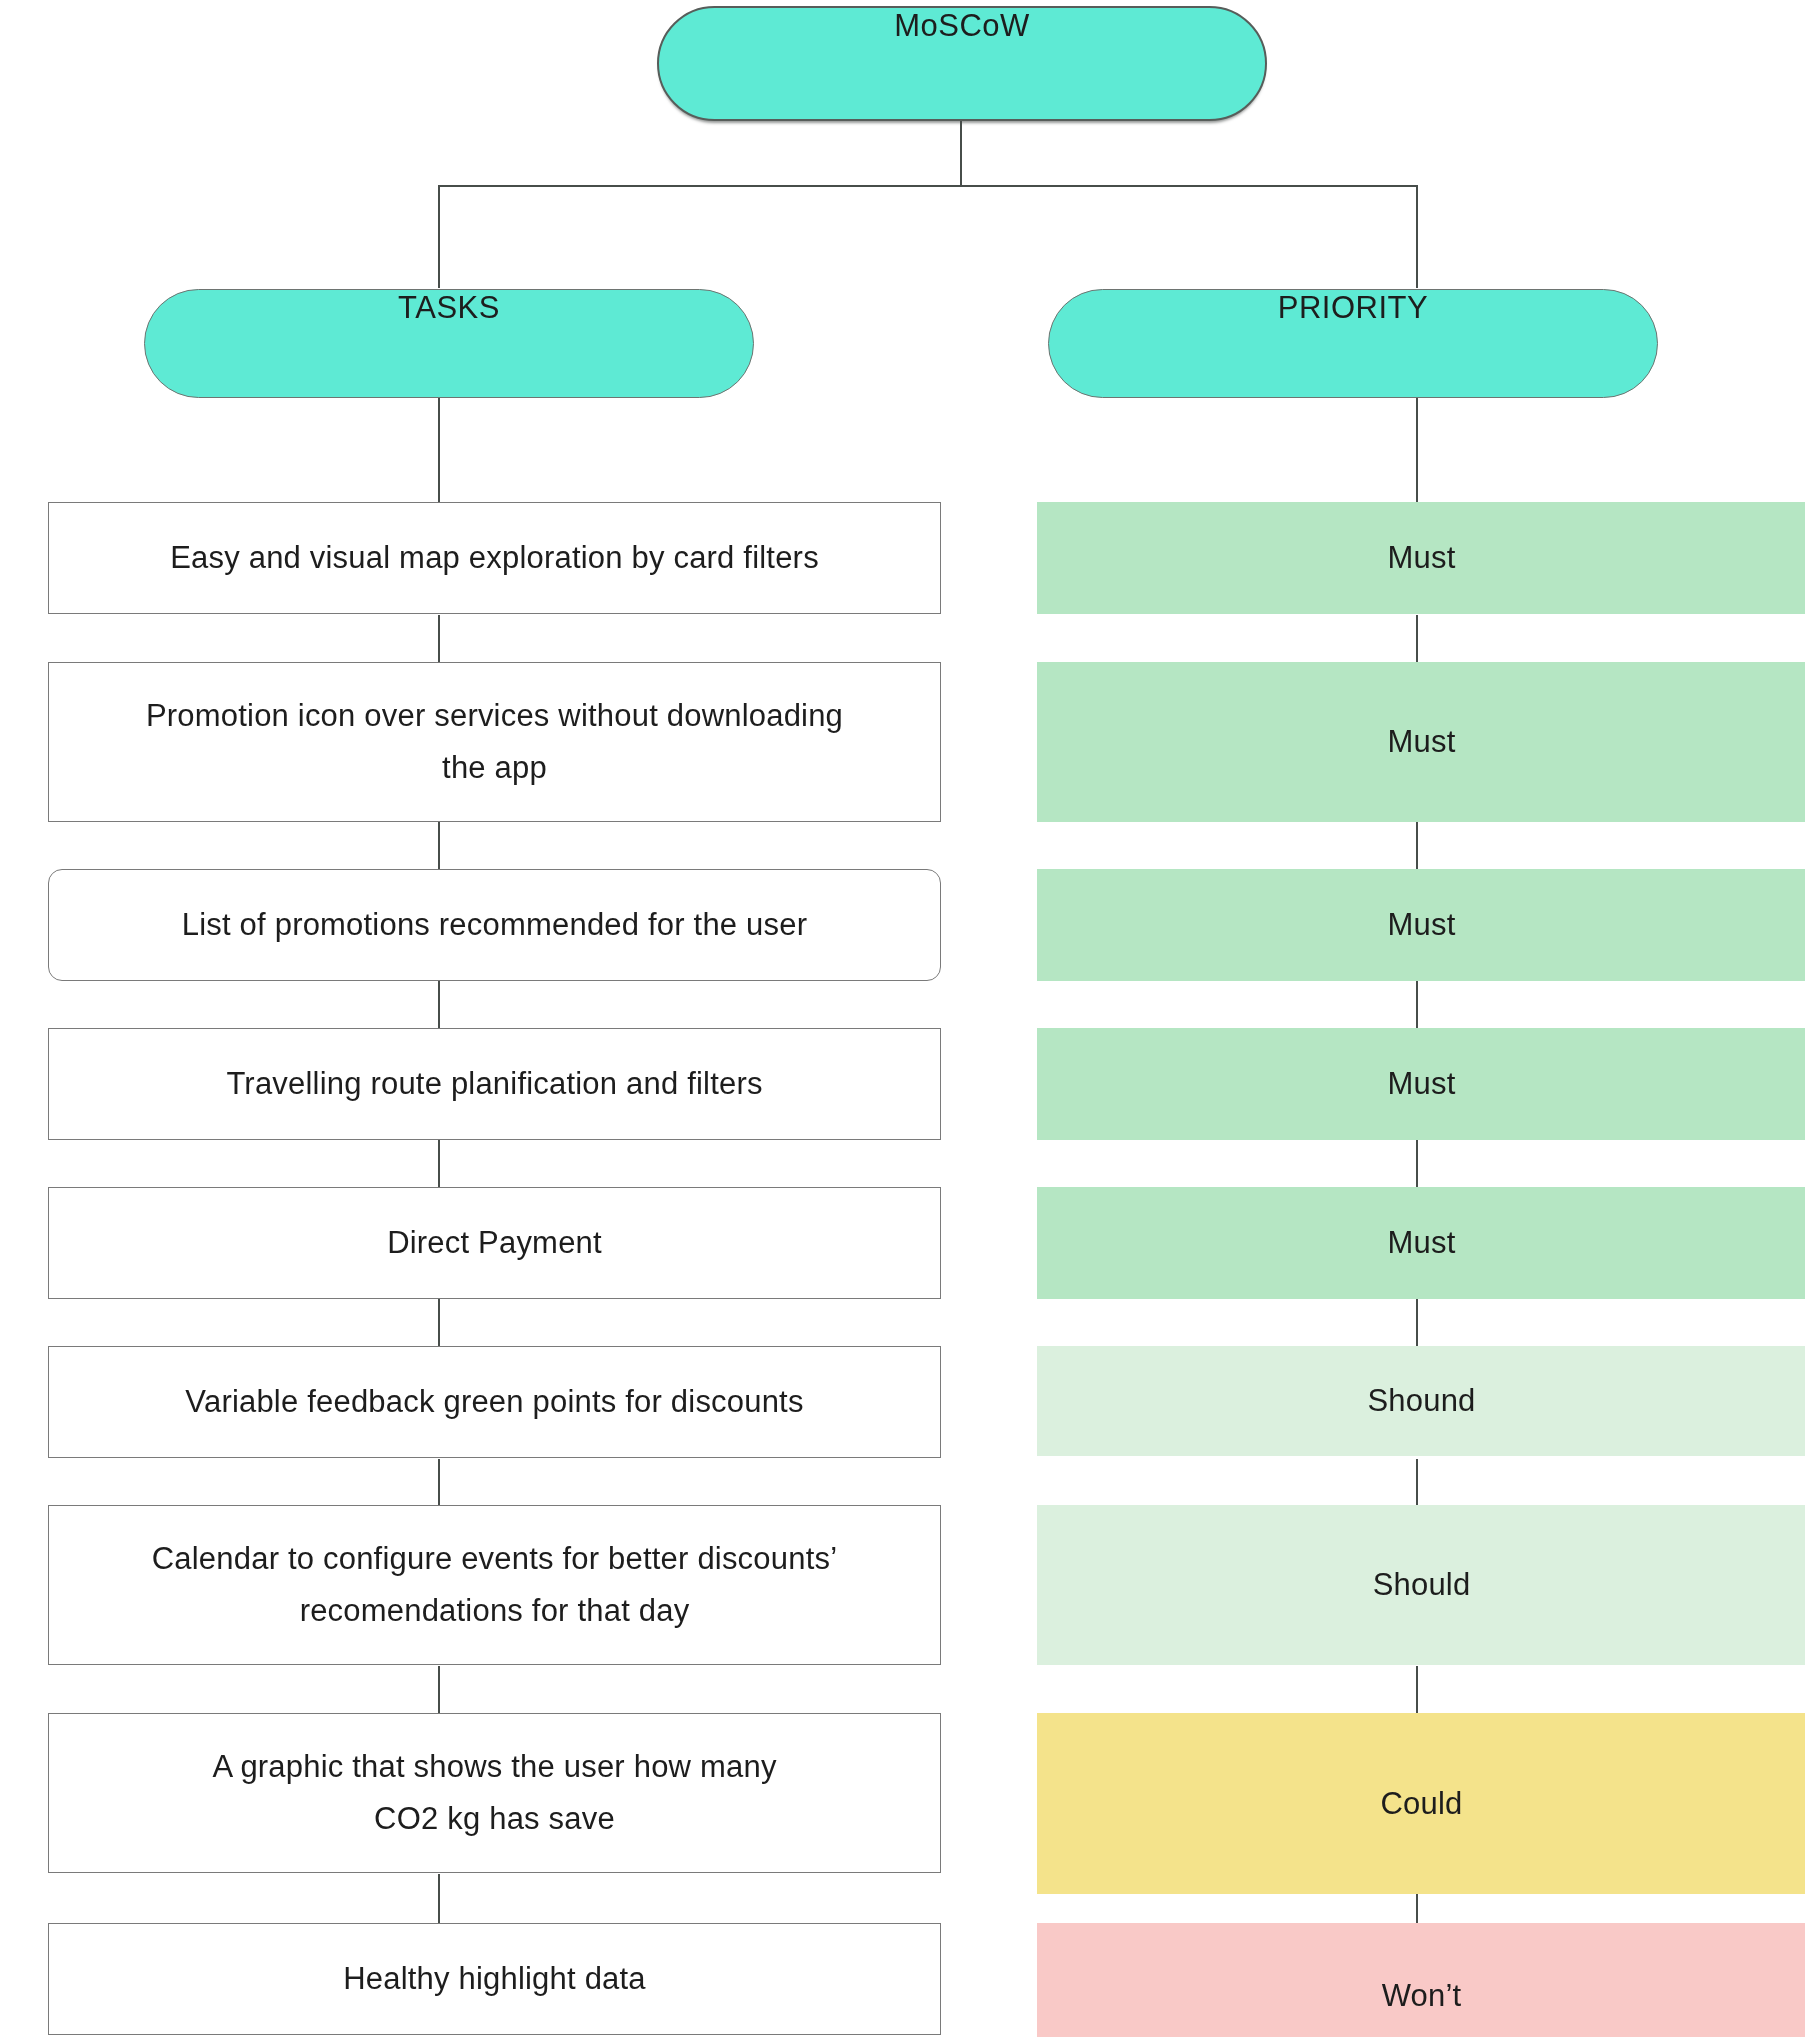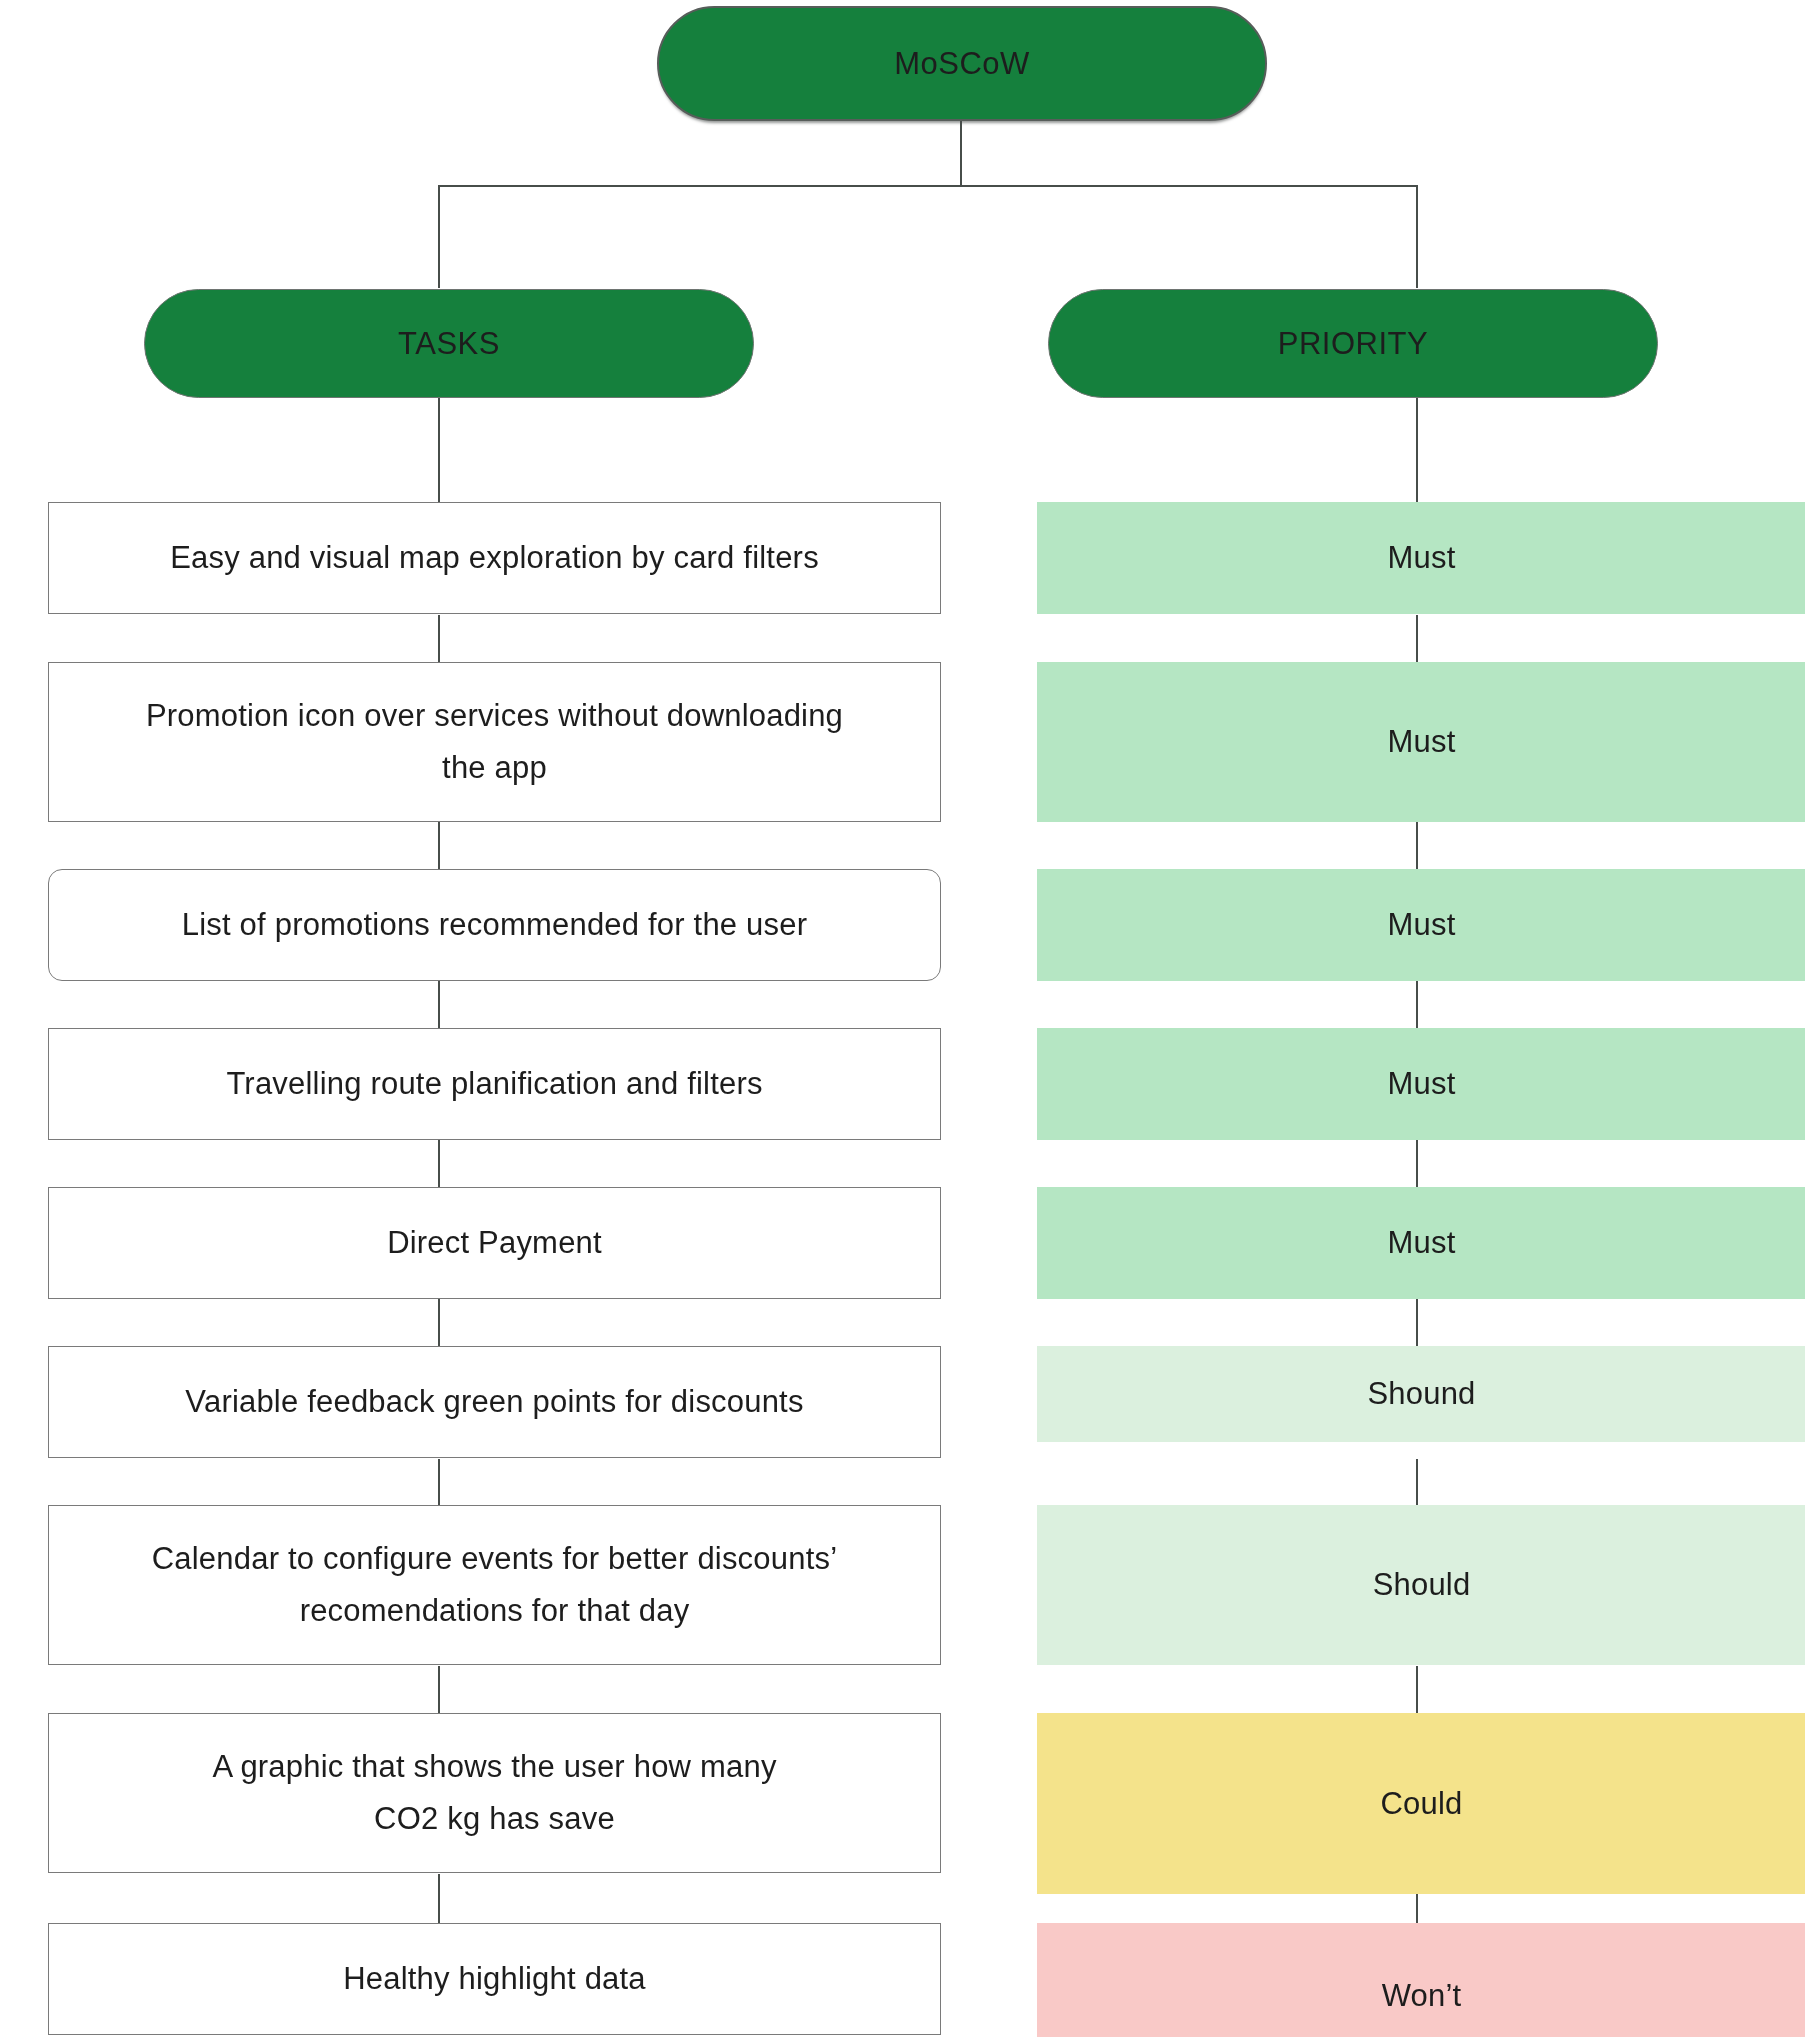--- a/index.html
+++ b/index.html
@@ -7,25 +7,24 @@
     position: relative;
     width: 1806px;
     height: 2038px;
     background: #ffffff;
     overflow: hidden;
     font-family: "Liberation Sans", sans-serif;
     color: #1d1d1d;
   }
   .pill {
     position: absolute;
-    background: #15803d;
+    background: #5eead4;
     border: 2px solid #575d5a;
     border-radius: 60px;
     display: flex;
-    align-items: center;
     justify-content: center;
     font-size: 31px;
     letter-spacing: 0.5px;
     box-sizing: border-box;
   }
   .pill.root { box-shadow: 0 4px 3px -2px rgba(60,65,63,0.55); }
   .pill.sub { border-width: 1.5px; border-color: #6e7471; }
   .line { position: absolute; background: #474d4a; }
   .line.v { width: 2px; }
   .line.h { height: 2px; }
@@ -146,21 +145,21 @@
   <div class="priority-box" style="top: 1187px; height: 112px; background: rgb(181, 230, 195);">
     <span>Must</span>
   </div>
 
   <div class="task-box" style="top:1346px; height:112px;text-align:right;">
     <div class="task-text">
       <span>Variable feedback green points for discounts</span>
       <span></span>
     </div>
   </div>
-  <div class="priority-box" style="top: 1346px; height: 96px; background: rgb(219, 240, 222);">
+  <div class="priority-box" style="top: 1346px; height: 110px; background: rgb(219, 240, 222);">
     <span>Shound</span>
   </div>
 
   <div class="task-box" style="top:1505px; height:160px;">
     <div class="task-text">
       <span>Calendar to configure events for better discounts’</span>
       <span>recomendations for that day</span>
     </div>
   </div>
   <div class="priority-box" style="top: 1505px; height: 160px; background: rgb(219, 240, 222);">

